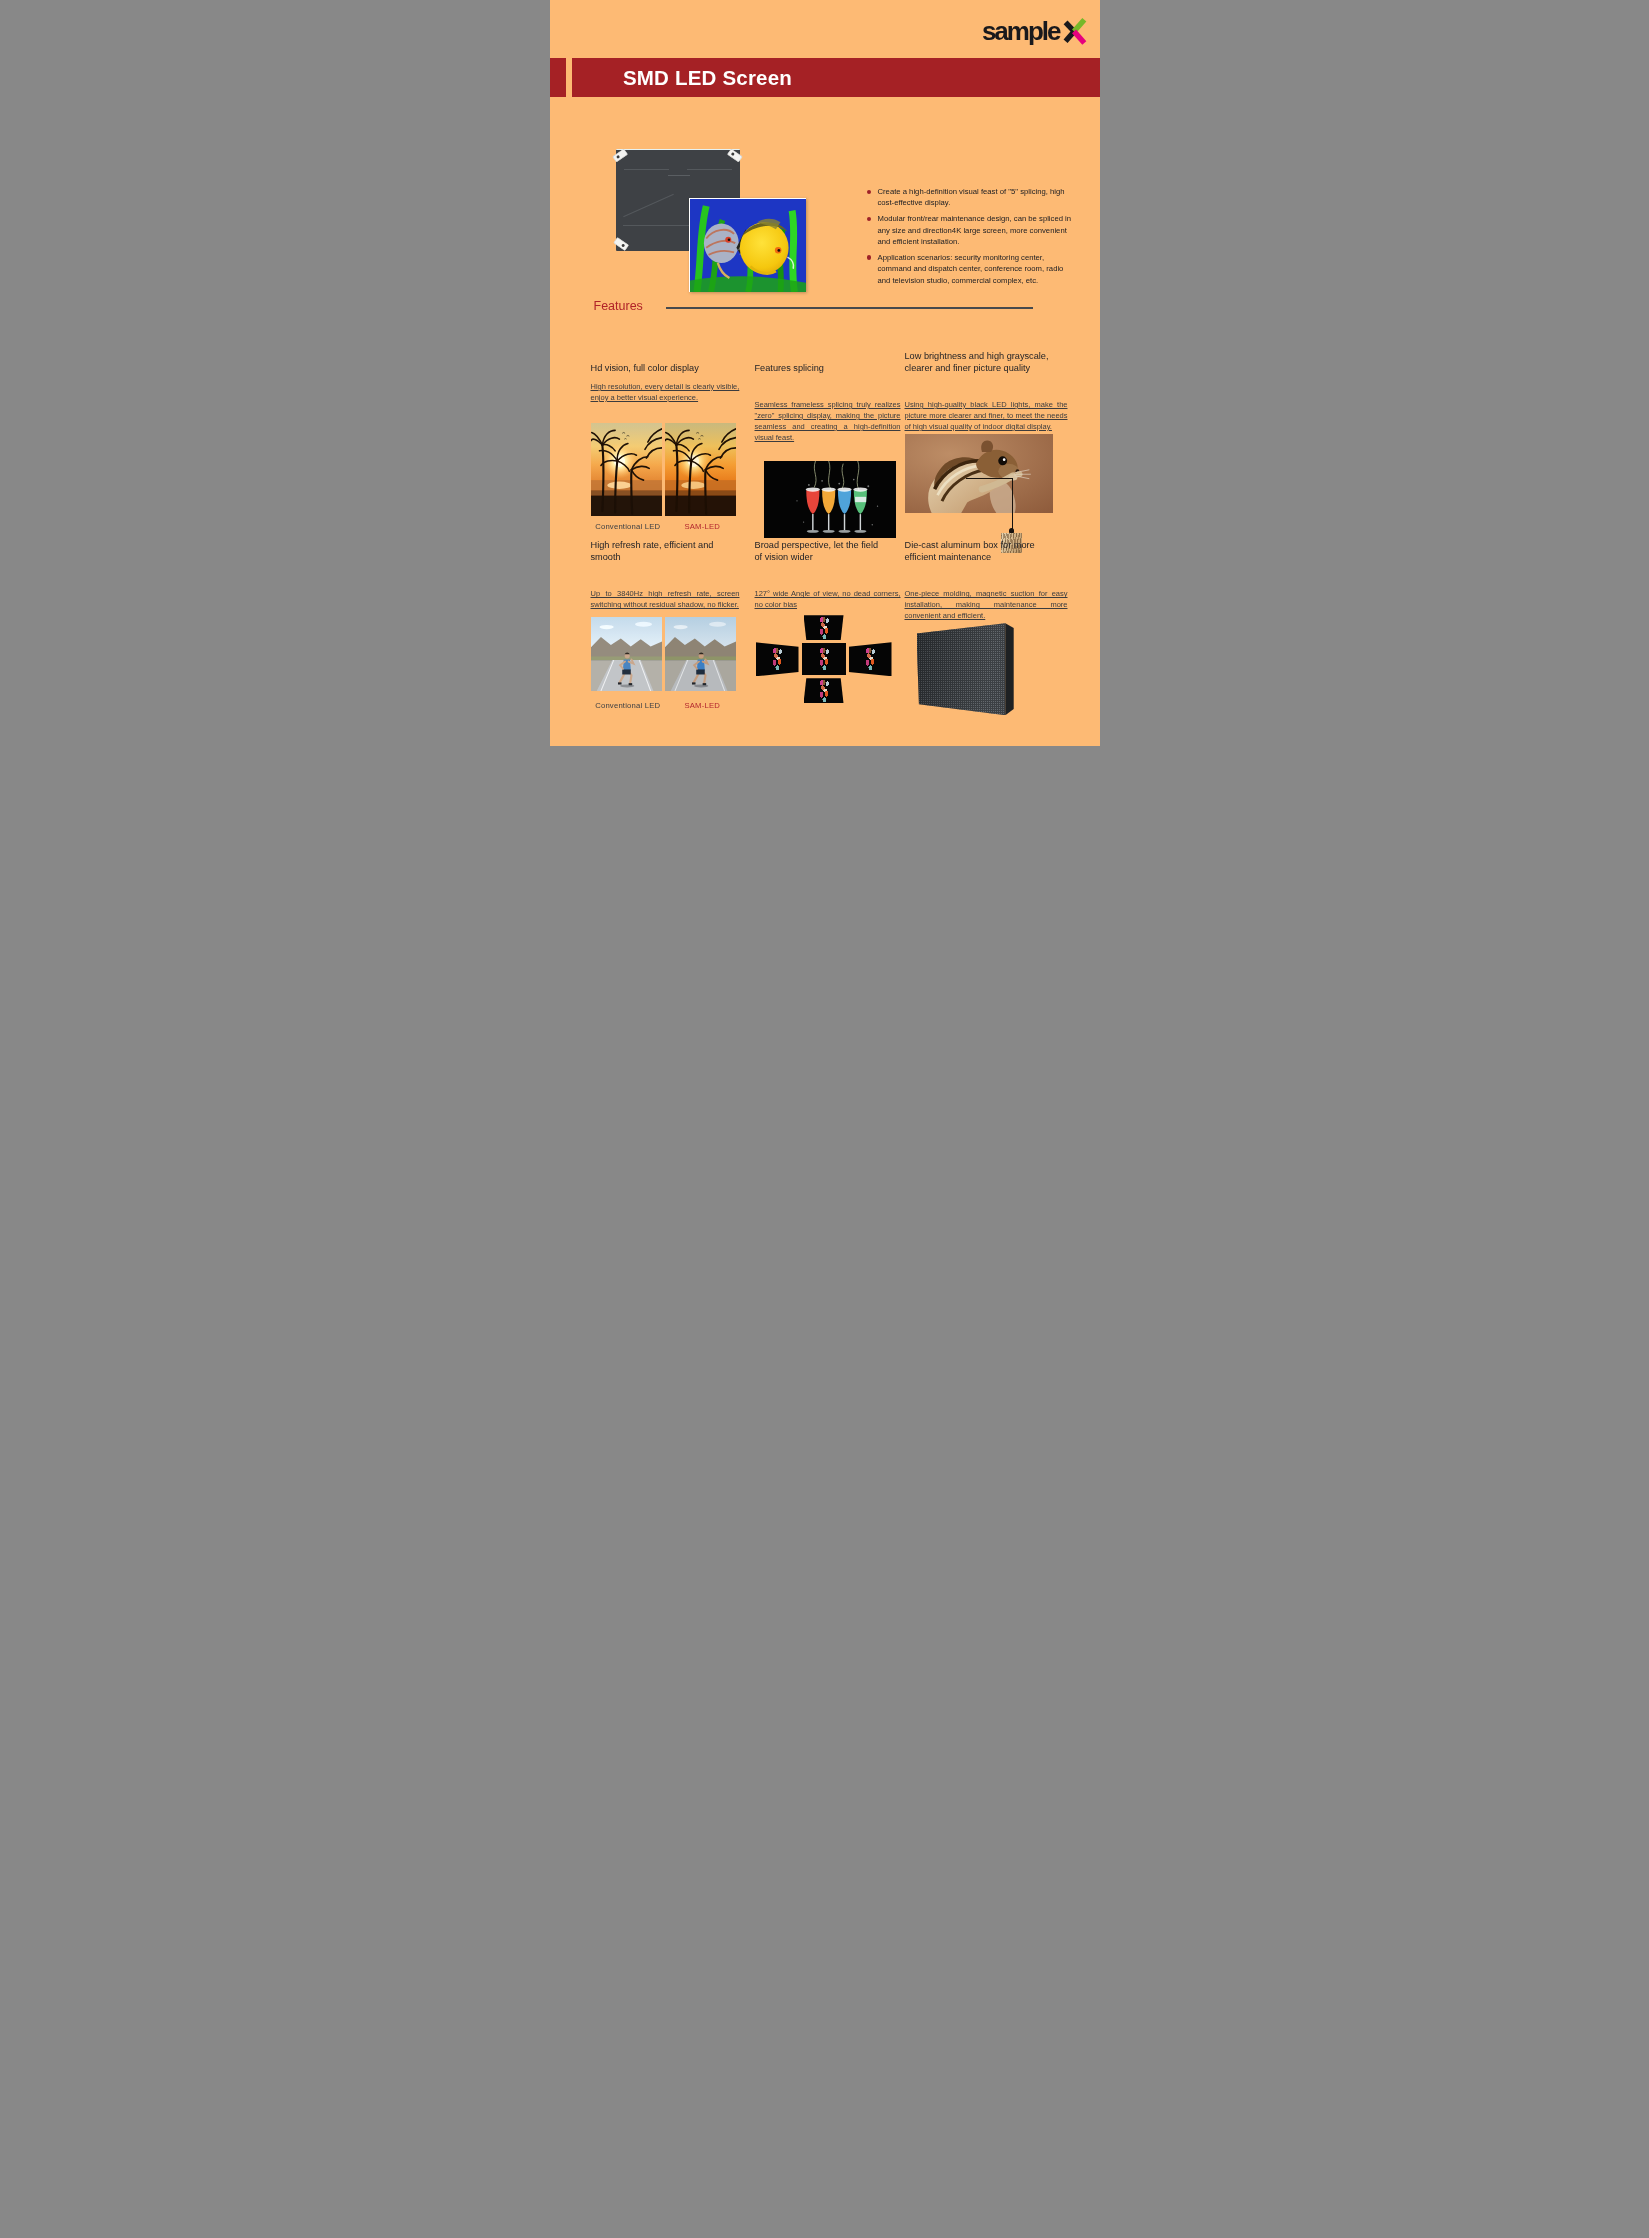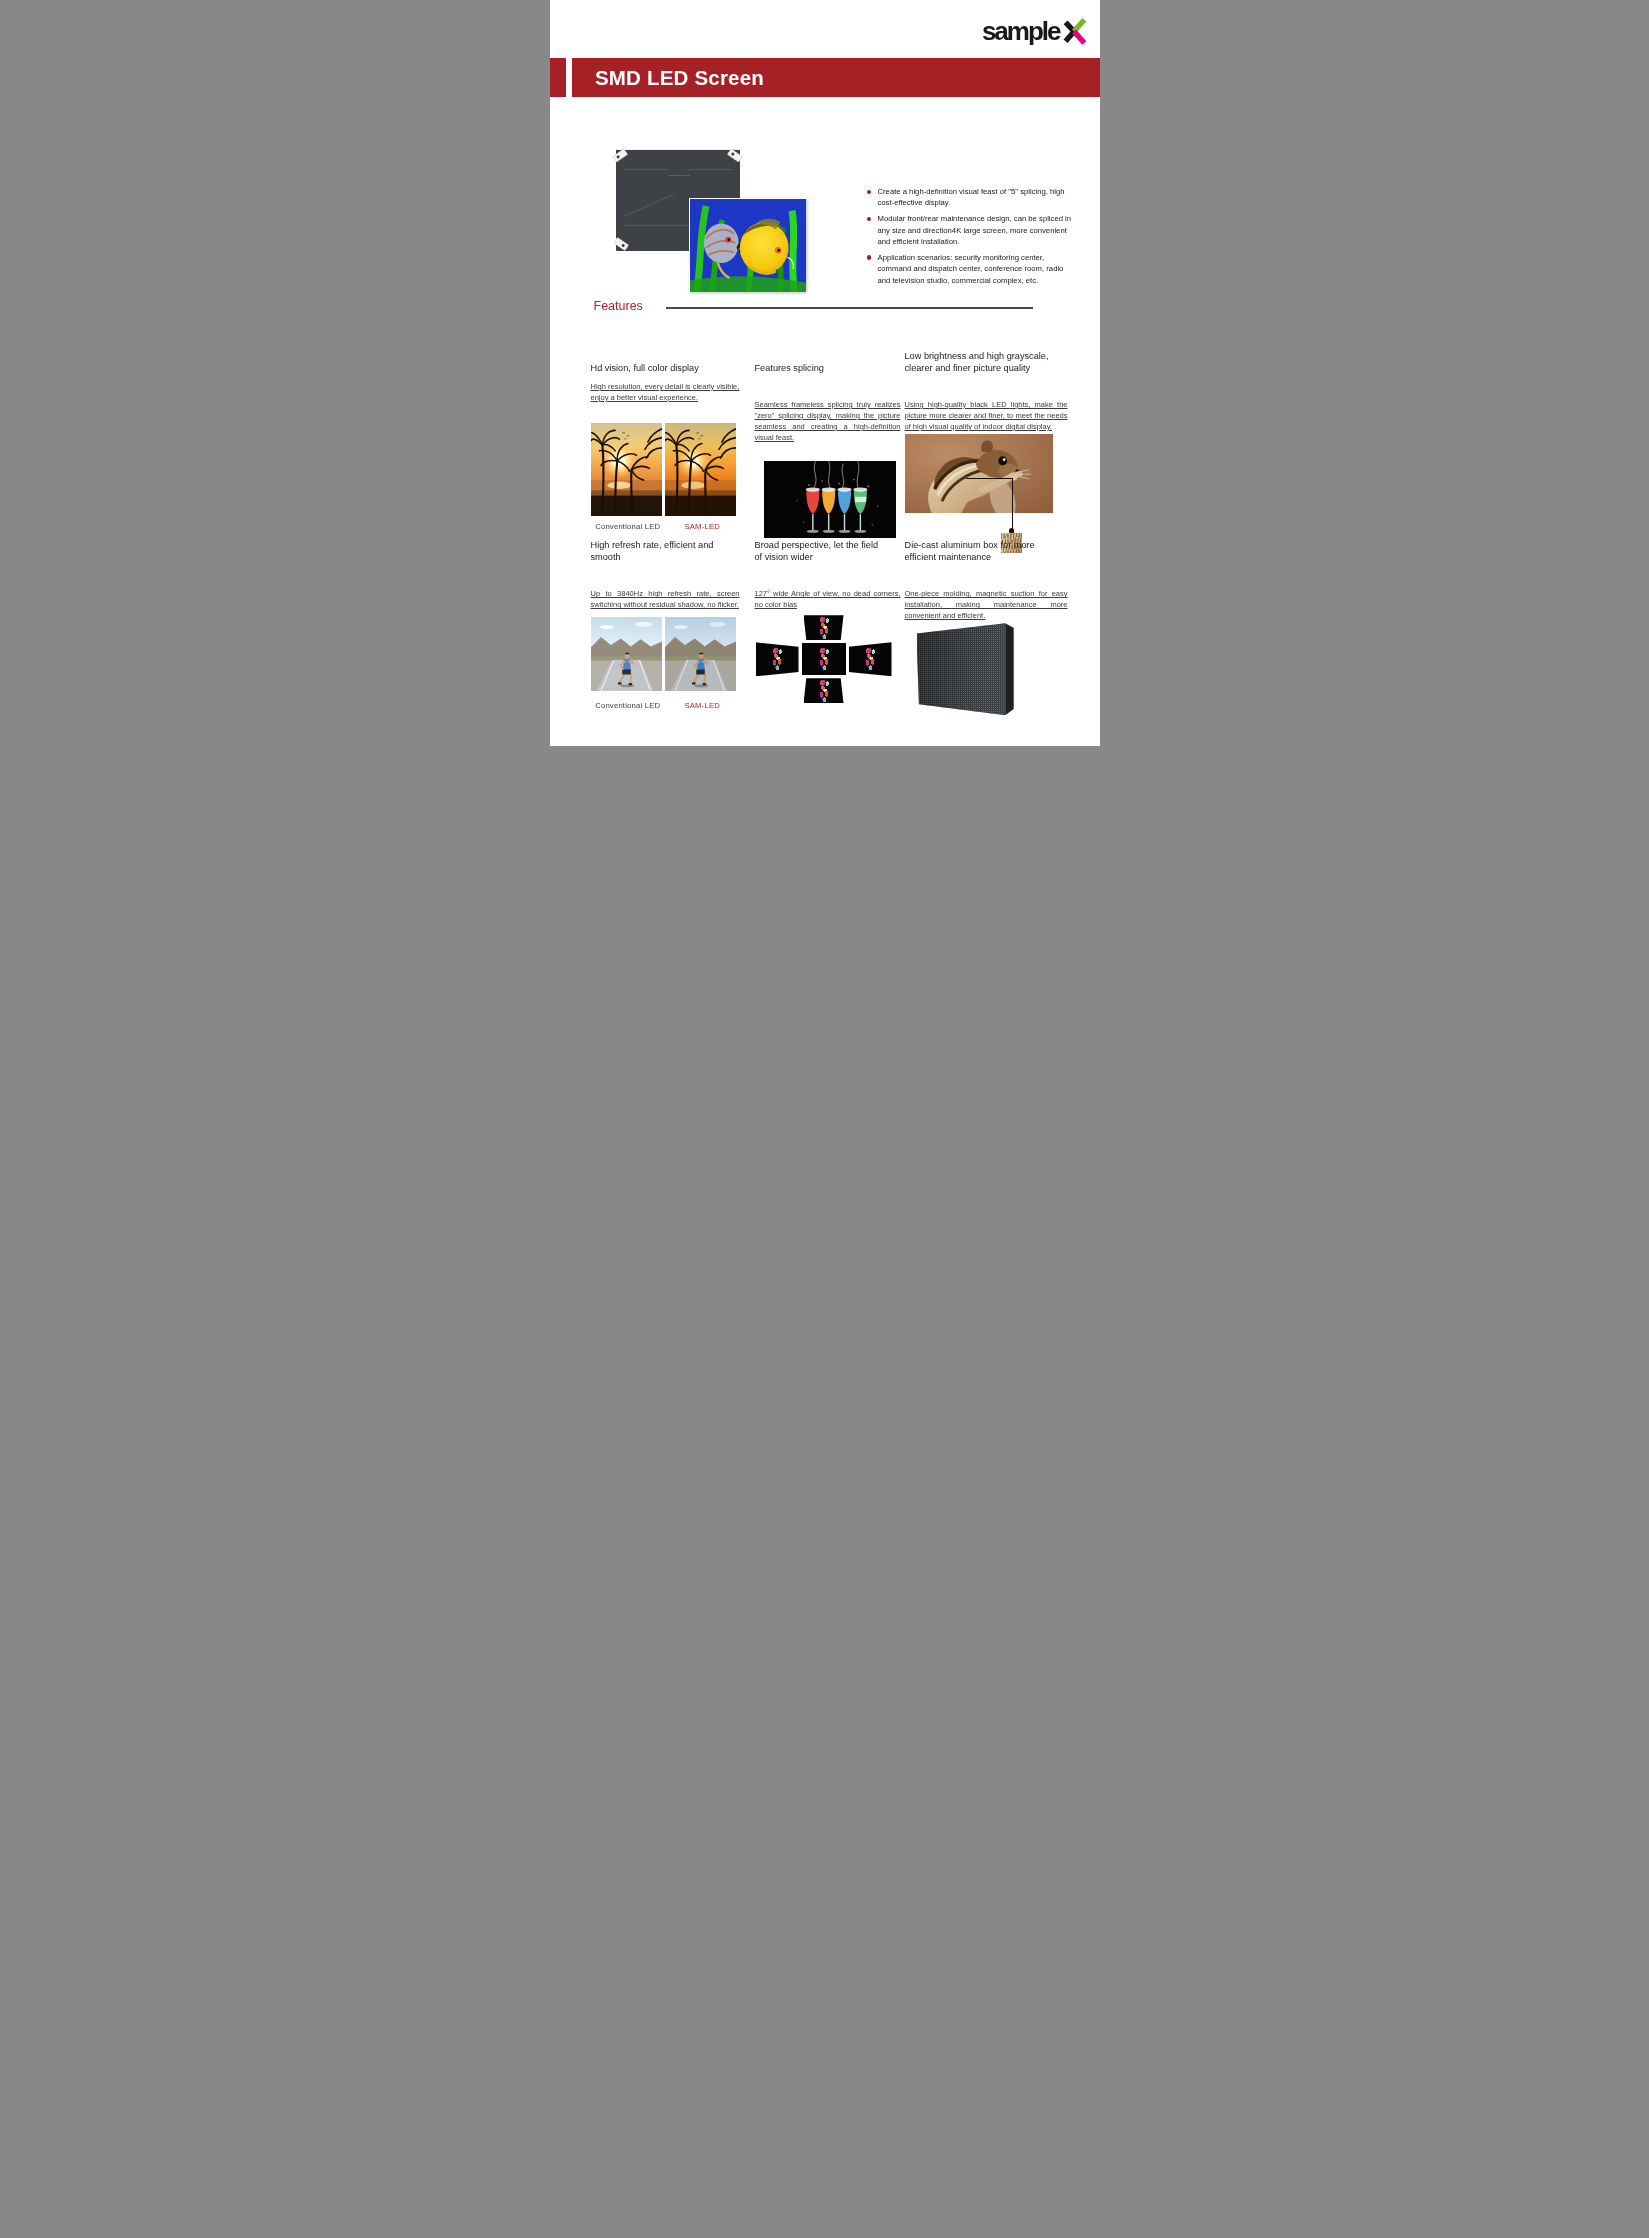--- a/index.html
+++ b/index.html
@@ -5,33 +5,33 @@
   :root{
     --red:#a52125;
     --accent:#b02328;
     --ink:#1f1f22;
     --body:#3c3c3e;
   }
   *{margin:0;padding:0;box-sizing:border-box;}
   html,body{background:#888;}
   body{display:flex;justify-content:center;padding:0;}
   .page{
-    position:relative;width:550px;height:746px;background:#ffffff;
+    position:relative;width:550px;height:746px;background:#fdba74;
     font-family:"Liberation Sans", sans-serif;overflow:hidden;
   }
 
   
   .logo{position:absolute;top:20px;right:13px;display:flex;align-items:flex-start;}
   .logo-text{font-size:26px;font-weight:bold;letter-spacing:-2px;color:#19191c;line-height:0.9;}
   .logo-x{width:25px;height:29px;margin-left:2px;margin-top:-4px;}
 
   
   .banner{position:absolute;top:58px;left:0;right:0;height:39px;}
   .banner-accent{position:absolute;left:0;top:0;bottom:0;width:16.5px;background:var(--red);}
-  .banner-main{position:absolute;left:22px;right:0;top:0;bottom:0;background:var(--red);display:flex;align-items:center;}
+  .banner-main{position:absolute;left:22px;right:0;top:0;bottom:0;background:var(--red);display:flex;align-items:center;padding-left:28px;}
   .banner-title{color:#fff;font-size:20.5px;font-weight:bold;margin-left:23.4px;letter-spacing:0.2px;}
 
   
   .hero-art{position:absolute;top:149px;left:66px;width:190px;height:150px;}
   .panel-back{position:absolute;left:0;top:0;width:124px;height:102px;background:#3e4145;border-top:1.5px solid #e7f2f1;border-radius:1px;}
   .seam{position:absolute;border-top:0.5px solid #54585c;}
   .seam.s1{top:19px;left:8px;width:45px;transform:rotate(0deg);}
   .seam.s2{top:19px;right:8px;width:45px;}
   .seam.s3{top:22px;left:52px;width:22px;transform:translateY(3px);border-top:0.5px solid #5a5e62;}
   .seam.s4{top:55px;left:5px;width:55px;transform:rotate(-24deg);}

